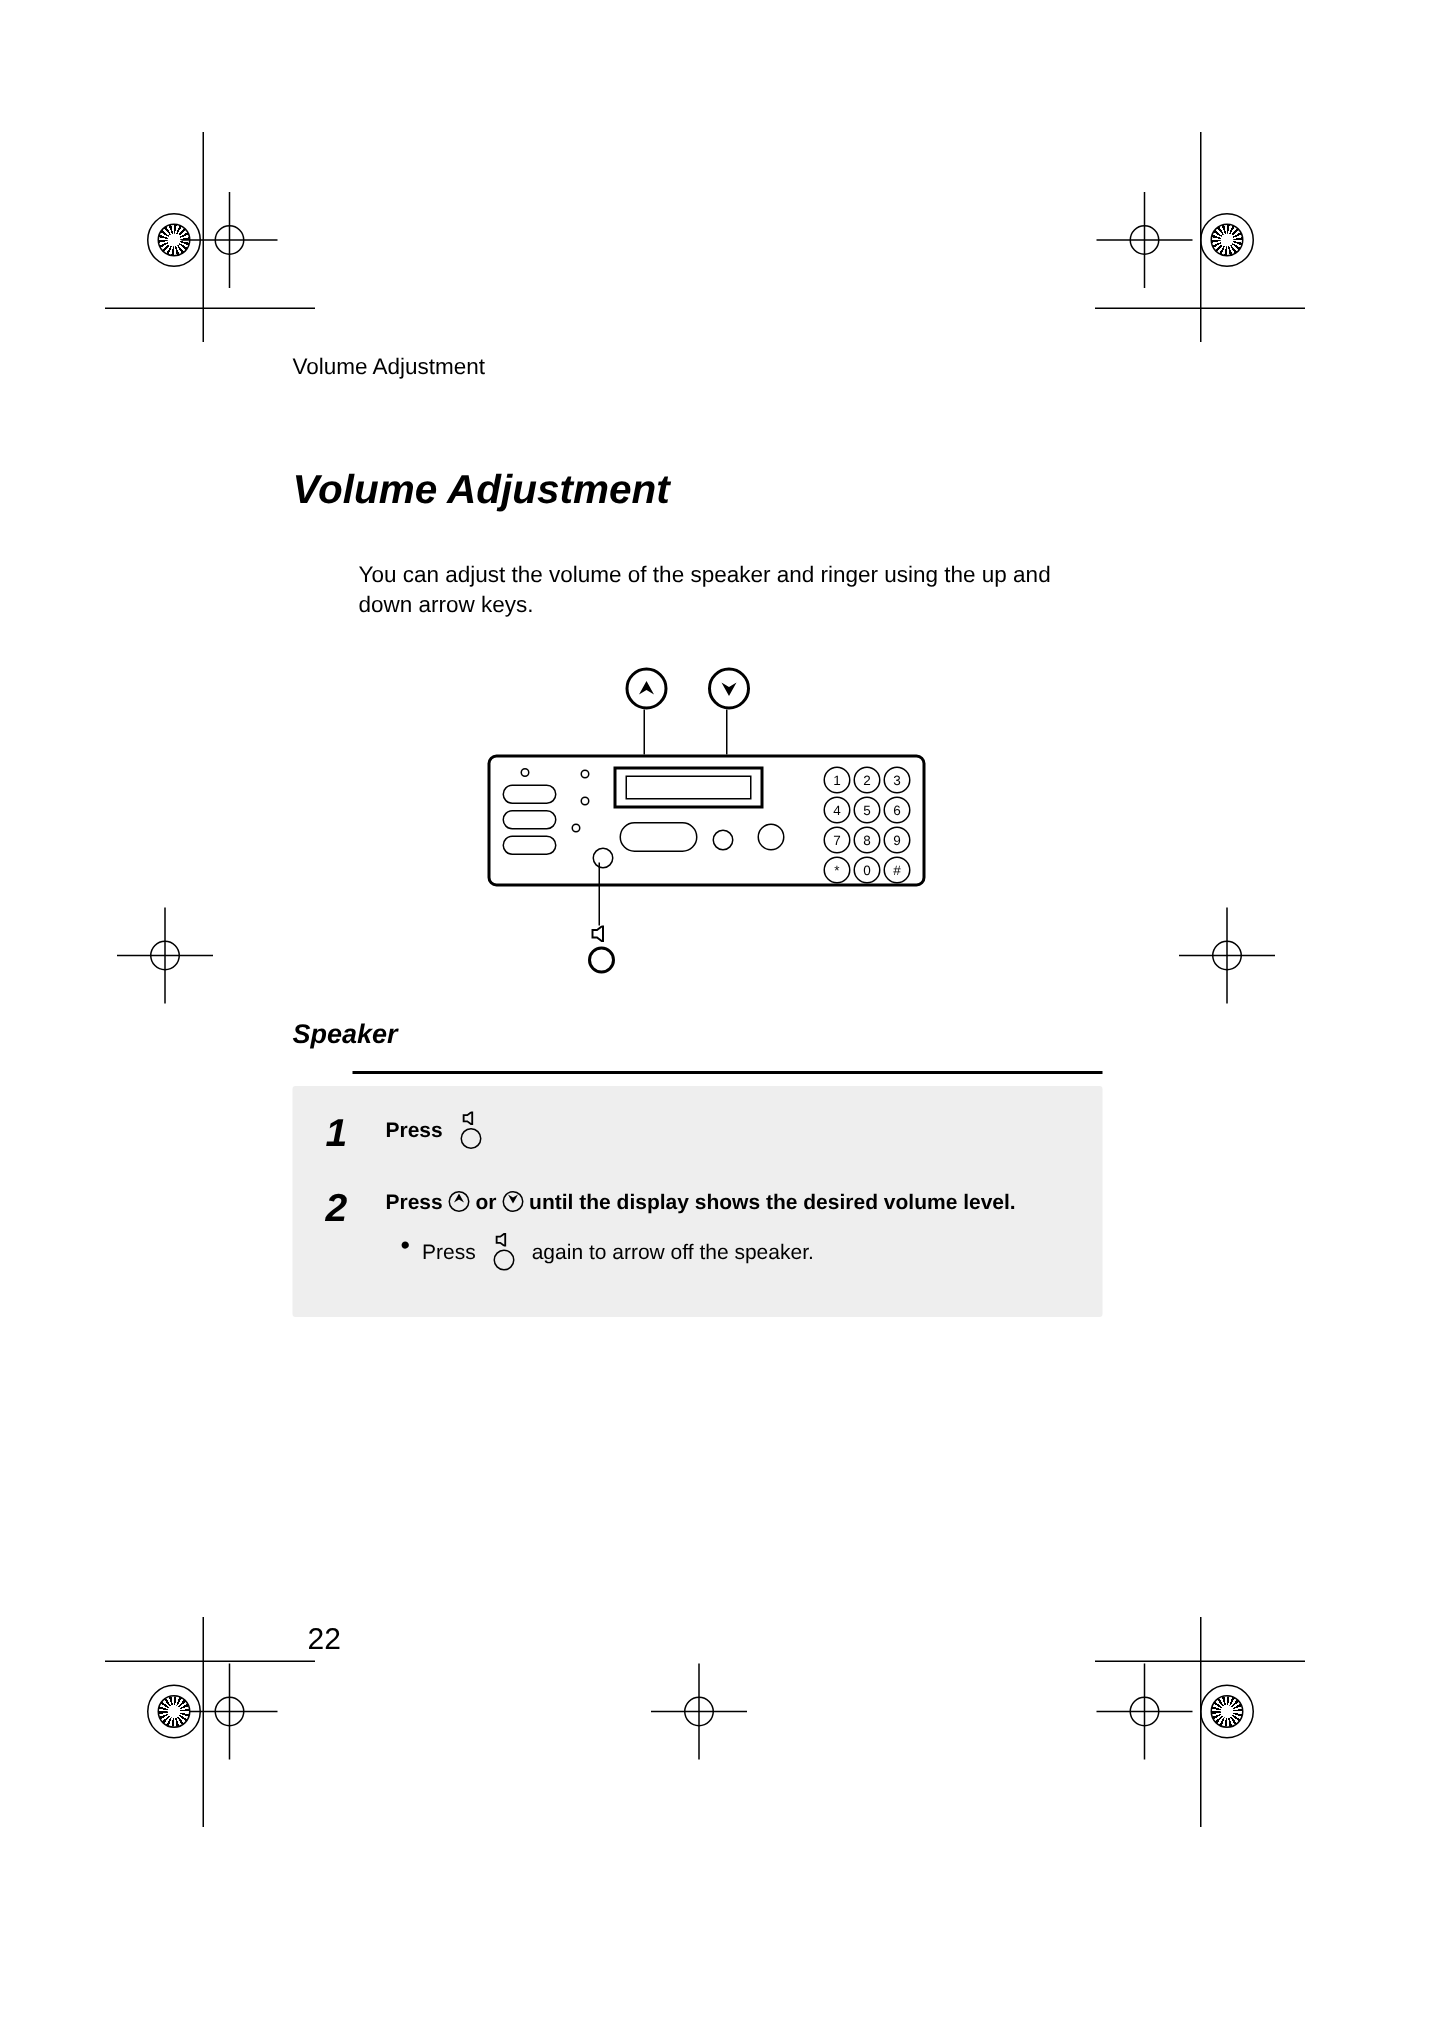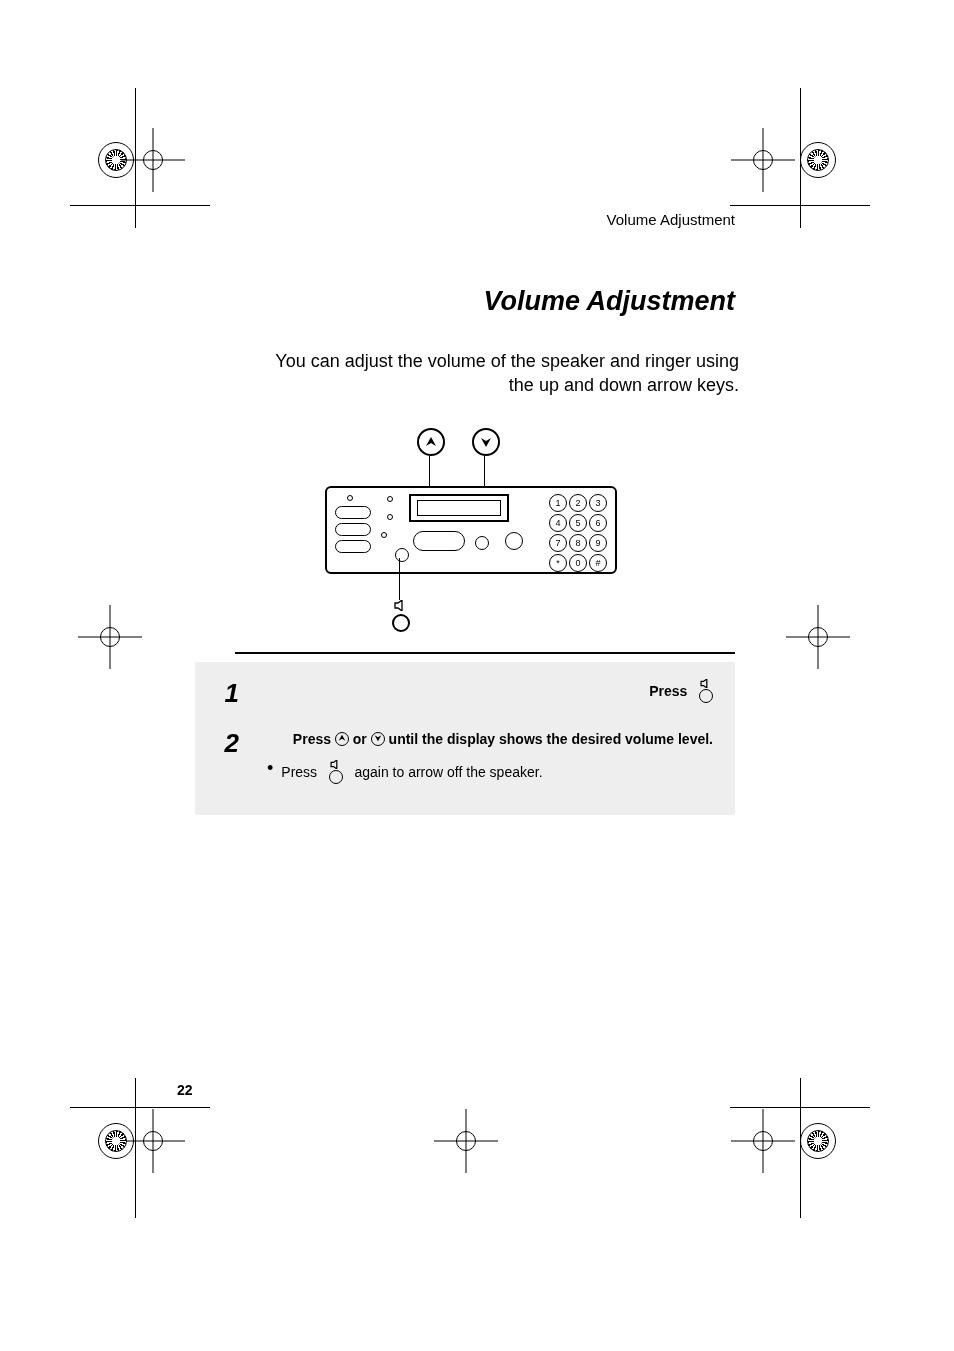--- a/index.html
+++ b/index.html
@@ -8,37 +8,36 @@
     width: 954px;
     height: 1351px;
     background: #fff;
     font-family: Arial, Helvetica, sans-serif;
     color: #000;
     position: relative;
   }
   .page {
     position: absolute;
     left: 195px;
-    top: 211px;
+    top: 236px;
     width: 540px;
-    text-align: right;
   }
   .running-header {
     font-size: 15px;
   }
   .section-title {
     font-size: 27px;
     font-weight: bold;
     font-style: italic;
     margin-top: 58px;
     margin-bottom: 32px;
   }
   .intro {
-    font-size: 18px;
-    margin-left: 64px;
+    font-size: 15px;
+    margin-left: 44px;
     line-height: 1.35;
     width: 480px;
   }
   .device-area {
     position: relative;
     height: 210px;
     margin-top: 30px;
   }
   .big-icon {
     position: absolute;
@@ -204,24 +203,24 @@
     font-size: 14px;
     line-height: 14px;
   }
   .updown svg { display: inline-block; }
 
   .step2-wrap { position: relative; }
   .step2-left { width: 270px; }
 
   .page-number {
     position: absolute;
-    left: 177px;
+    left: 205px;
     top: 1082px;
-    font-weight: bold;
-    font-size: 14px;
+    font-weight: normal;
+    font-size: 20px;
   }
 
   
   .reg {
     position: absolute;
     width: 36px; height: 36px;
   }
   .reg .ring {
     position: absolute; inset: 0;
     border: 1px solid #000; border-radius: 50%;
@@ -364,20 +363,21 @@
 
     <div class="vline spk"></div>
     <div class="speaker-big">
       <svg width="14" height="11" viewBox="0 0 14 11">
           <path d="M1 3 H4 L8 0 V11 L4 8 H1 Z" fill="none" stroke="#000" stroke-width="1.3"></path>
         </svg><br>
       <span class="circle"></span>
     </div>
   </div>
 
+  <div class="subhead">Speaker</div>
   <hr class="rule">
 
   <div class="steps">
 
     <div class="step">
       <div class="step-num">1</div>
       <div class="step-body">
         <b>Press</b>
         &nbsp;
         <span class="inline-icon">

